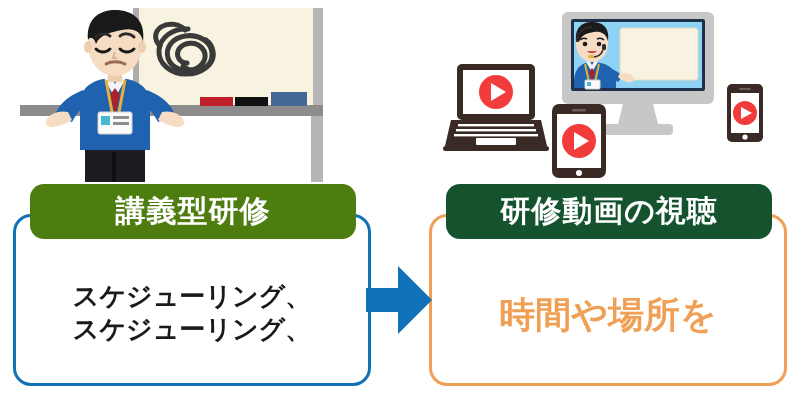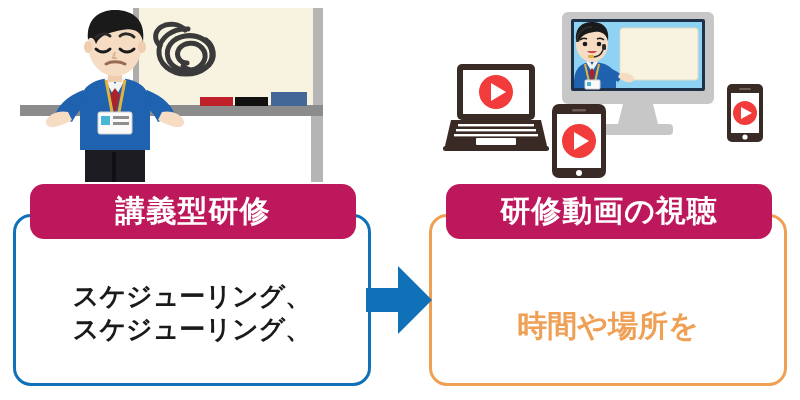--- a/index.html
+++ b/index.html
@@ -60,27 +60,27 @@
     font-weight: bold;
     font-size: 30px;
     letter-spacing: 1px;
     z-index: 4;
     white-space: nowrap;
   }
   #card-lecture-header {
     left: 30px;
     top: 184px;
     width: 326px;
-    background: #be185d;
+    background: #4d7c0f;
   }
   #card-video-header {
     left: 446px;
     top: 184px;
     width: 326px;
-    background: #be185d;
+    background: #14532d;
   }
 
   .card-body {
     position: absolute;
     box-sizing: border-box;
     display: flex;
     flex-direction: column;
     align-items: center;
     justify-content: center;
     z-index: 3;
@@ -91,26 +91,26 @@
     top: 243px;
     width: 352px;
     height: 140px;
     color: #1A1A1A;
     font-weight: bold;
     font-size: 26px;
     line-height: 1.28;
   }
   #card-video-body {
     left: 432px;
-    top: 257px;
+    top: 247px;
     width: 352px;
     height: 136px;
     color: #EFA055;
     font-weight: bold;
-    font-size: 30px;
+    font-size: 36px;
     line-height: 1.3;
   }
   .body-line { display: block; }
 
   
   #transition-arrow {
     position: absolute;
     left: 366px;
     top: 262px;
     width: 66px;

